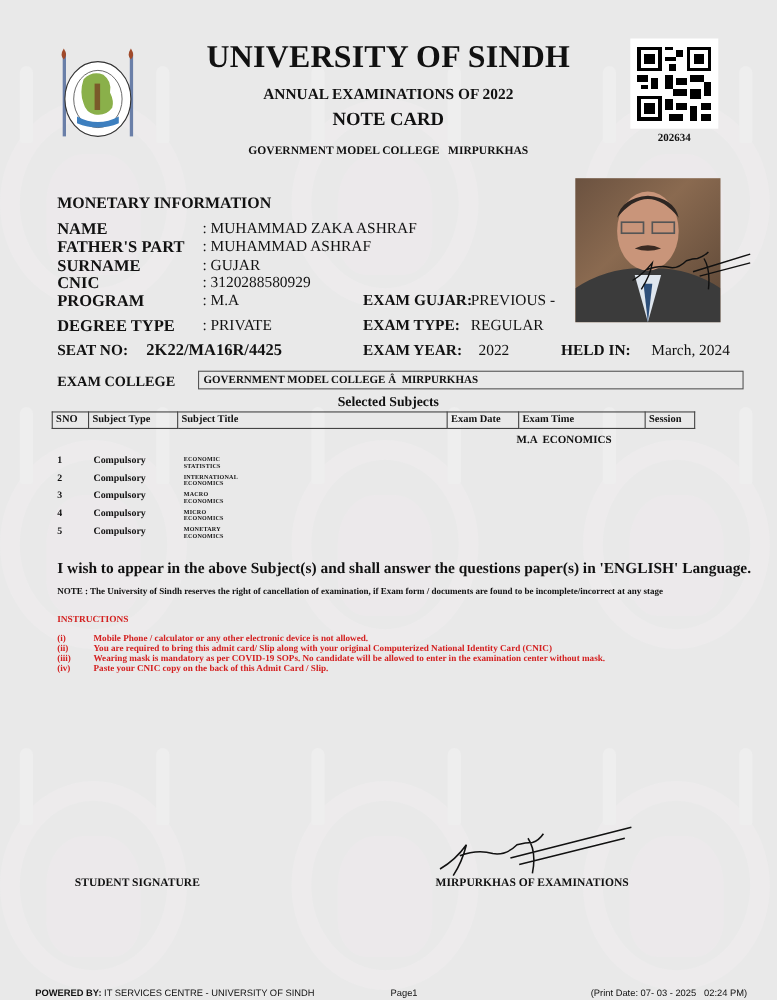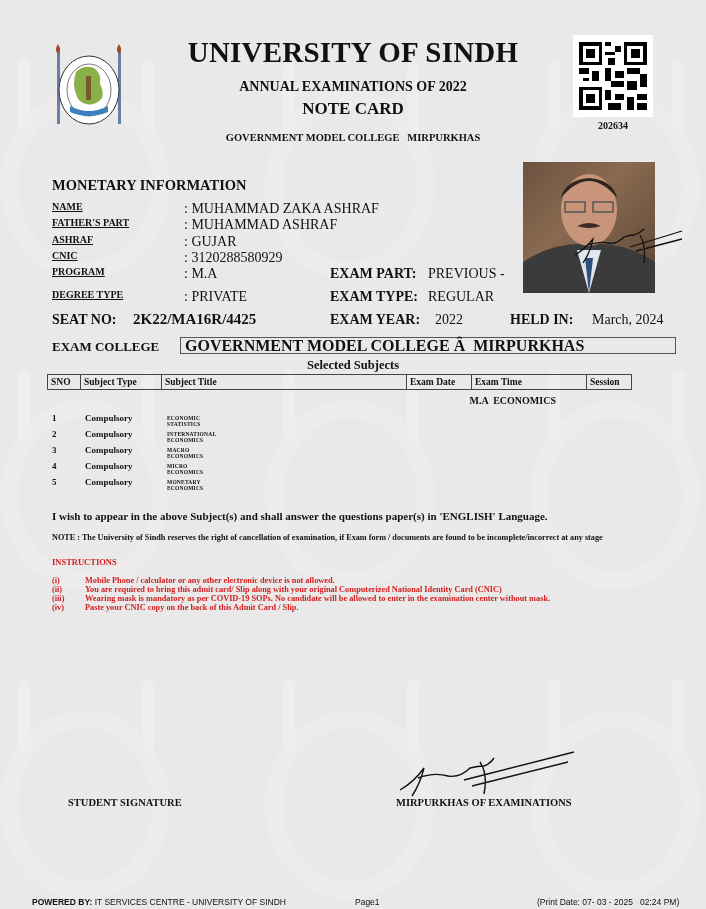--- a/index.html
+++ b/index.html
@@ -21,33 +21,33 @@
   .t2 { top:79px; font-size:14px; font-weight:bold; }
   .t3 { top:99px; font-size:17px; font-weight:bold; }
   .t4 { top:132px; font-size:10.5px; font-weight:bold; }
   .qr { left:573px; top:35px; width:80px; height:82px; background:#fff; }
   .qrnum { left:573px; top:120px; width:80px; text-align:center; font-size:10px; font-weight:bold; }
   .photo { left:523px; top:162px; width:132px; height:131px;
     background:linear-gradient(135deg,#6b5240 0%,#8a6a50 40%,#5a4535 100%); overflow:hidden; }
   .lbl { font-weight:bold; font-size:14px; }
   .val { font-size:14px; }
   .info-head { left:52px; top:177px; font-size:14.5px; font-weight:bold; }
-  .row-lbl { left:52px; font-weight:bold; font-size:10px;text-decoration:underline; }
+  .row-lbl { left:52px; font-weight:bold; font-size:15px; }
   .row-val { left:184px; font-size:14px; }
   .centre-box { left:180px; top:337px; width:496px; height:17px; border:1px solid #555; box-sizing:border-box;
-    font-weight:bold; font-size:16px; padding-left:4px; line-height:15px; }
+    font-weight:bold; font-size:10px; padding-left:4px; line-height:15px; }
   .sel-head { left:0; width:706px; top:358px; text-align:center; font-weight:bold; font-size:12.5px; }
   table.subjects-head { position:absolute; left:47px; top:374px; border-collapse:collapse; font-size:9.5px; font-weight:bold; }
   table.subjects-head td { border:1px solid #444; height:14px; padding:0 3px; }
   .prog { left:0; width:556px; top:395px; text-align:right; font-size:10px; font-weight:bold; }
   .srow { left:52px; font-size:9px; font-weight:bold; }
   .sno { position:absolute; left:0; }
   .stype { position:absolute; left:33px; }
   .stitle { position:absolute; left:115px; font-size:5.5px; top:2px; letter-spacing:0.2px; }
-  .decl { left:52px; font-size:11px; font-weight:bold; }
+  .decl { left:52px; font-size:14px; font-weight:bold; }
   .instr-head { left:52px; top:557px; font-size:8.5px; font-weight:bold; color:#d42020; }
   .instr { left:52px; font-size:8.3px; font-weight:bold; color:#d42020; }
   .instr .roman { position:absolute; left:0; }
   .instr .txt { position:absolute; left:33px; white-space:nowrap; }
   .sig-lbl { font-size:10.5px; font-weight:bold; }
   .footer { font-family:"Liberation Sans", sans-serif; font-size:8.5px; top:897px; }
 </style>
 </head>
 <body>
 
@@ -175,30 +175,30 @@
     <path d="M5 40 q10 -6 18 -16 q-2 12 -10 24 M18 30 q12 -4 20 -2 q8 2 16 -6 q6 -2 10 -2 q6 -2 10 -6 M70 20 q6 10 4 28 M60 32 l52 -16 M66 36 l46 -12" stroke="#111" stroke-width="1.3" fill="none"></path>
   </svg>
 </div>
 
 <div class="abs info-head">MONETARY INFORMATION</div>
 
 <div class="abs row-lbl" style="top:201px">NAME</div>
 <div class="abs row-val" style="top:201px">: MUHAMMAD ZAKA ASHRAF</div>
 <div class="abs row-lbl" style="top:217px">FATHER'S PART</div>
 <div class="abs row-val" style="top:217px">: MUHAMMAD ASHRAF</div>
-<div class="abs row-lbl" style="top:234px">ASHRAF</div>
+<div class="abs row-lbl" style="top:234px">SURNAME</div>
 <div class="abs row-val" style="top:234px">: GUJAR</div>
 <div class="abs row-lbl" style="top:250px">CNIC</div>
 <div class="abs row-val" style="top:250px">: 3120288580929</div>
 <div class="abs row-lbl" style="top:266px">PROGRAM</div>
 <div class="abs row-val" style="top:266px">: M.A</div>
 <div class="abs row-lbl" style="top:289px">DEGREE TYPE</div>
 <div class="abs row-val" style="top:289px">: PRIVATE</div>
 
-<div class="abs lbl" style="left:330px;top:266px">EXAM PART:</div>
+<div class="abs lbl" style="left:330px;top:266px">EXAM GUJAR:</div>
 <div class="abs val" style="left:428px;top:266px">PREVIOUS -</div>
 <div class="abs lbl" style="left:330px;top:289px">EXAM TYPE:</div>
 <div class="abs val" style="left:428px;top:289px">REGULAR</div>
 
 <div class="abs lbl" style="left:52px;top:312px">SEAT NO:</div>
 <div class="abs lbl" style="left:133px;top:311px;font-size:15px">2K22/MA16R/4425</div>
 <div class="abs lbl" style="left:330px;top:312px">EXAM YEAR:</div>
 <div class="abs val" style="left:435px;top:312px">2022</div>
 <div class="abs lbl" style="left:510px;top:312px">HELD IN:</div>
 <div class="abs val" style="left:592px;top:312px">March, 2024</div>

